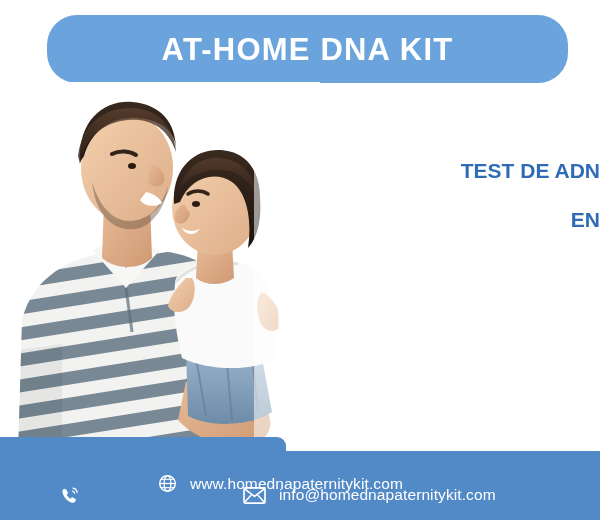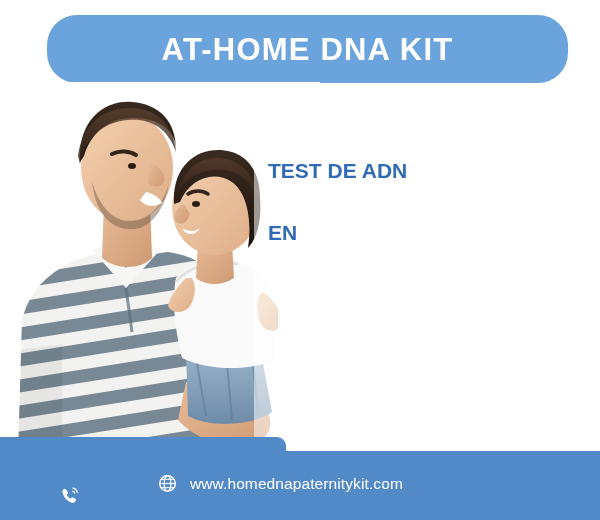--- a/index.html
+++ b/index.html
@@ -51,31 +51,31 @@
     overflow: hidden;
   }
   .photo-svg { display: block; }
 
   
   .headline-block {
     position: absolute;
     left: 268px;
     top: 160px;
     width: 332px;
-    text-align: left;
+    text-align: right;
   }
   .headline-line {
     color: #2f6cb5;
     font-weight: bold;
     font-size: 21px;
     line-height: 1;
     white-space: nowrap;
   }
   .headline-line.l1 { margin: 0 0 0 0; }
-  .headline-line.l2 { margin: 41px 0 0 0; }
+  .headline-line.l2 { margin: 28px 0 0 0; }
   .headline-line.l3 { margin: 40px 0 0 0; font-size: 20.5px; }
 
   
   .footer {
     position: absolute;
     left: 0;
     top: 437px;
     width: 600px;
     height: 83px;
   }
@@ -269,14 +269,24 @@
                  C12.6,17.2 14.3,16.7 15.2,15.4 L15.8,14.5 C16.1,14.0 16.0,13.4 15.5,13.1
                  L12.9,11.5 C12.4,11.2 11.8,11.3 11.5,11.8 L10.8,12.7
                  C9.0,11.9 7.4,10.3 6.6,8.4 L7.6,7.8 C8.1,7.5 8.2,6.9 7.9,6.4
                  L6.3,3.8 C6.0,3.3 5.4,3.2 4.9,3.5 Z" fill="#ffffff"></path>
         <path d="M13.0,2.2 C15.1,2.6 16.8,4.3 17.2,6.4" fill="none" stroke="#ffffff" stroke-width="1.3" stroke-linecap="round"></path>
         <path d="M12.7,5.2 C13.7,5.5 14.4,6.2 14.6,7.2" fill="none" stroke="#ffffff" stroke-width="1.3" stroke-linecap="round"></path>
       </svg>
     </span>
   </div>
 
+  <div class="footer-row row-mail">
+    <span class="footer-icon">
+      <svg width="23" height="17" viewBox="0 0 24 18">
+        <rect x="0.9" y="0.9" width="22.2" height="16.2" rx="1.6" fill="none" stroke="#ffffff" stroke-width="1.8"></rect>
+        <path d="M1.8,2.2 L12,10.0 L22.2,2.2" fill="none" stroke="#ffffff" stroke-width="1.8" stroke-linejoin="round"></path>
+        <path d="M1.8,15.8 L8.6,8.4 M22.2,15.8 L15.4,8.4" fill="none" stroke="#ffffff" stroke-width="1.6"></path>
+      </svg>
+    </span>
+    <span class="footer-text">info@homednapaternitykit.com</span>
+  </div>
 
 </div>
 
 </body></html>

